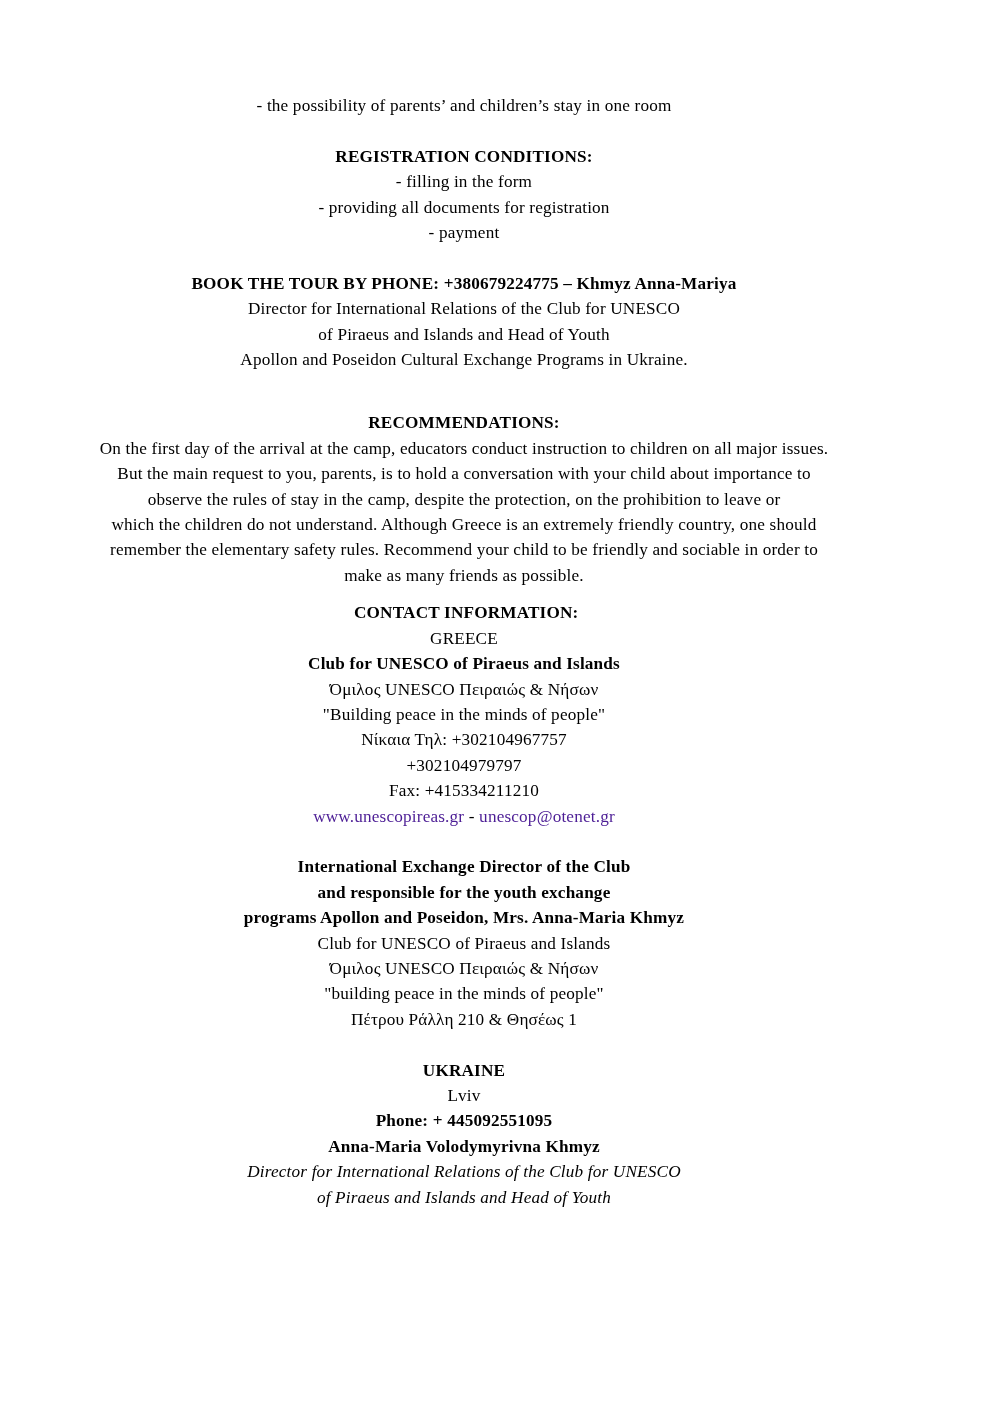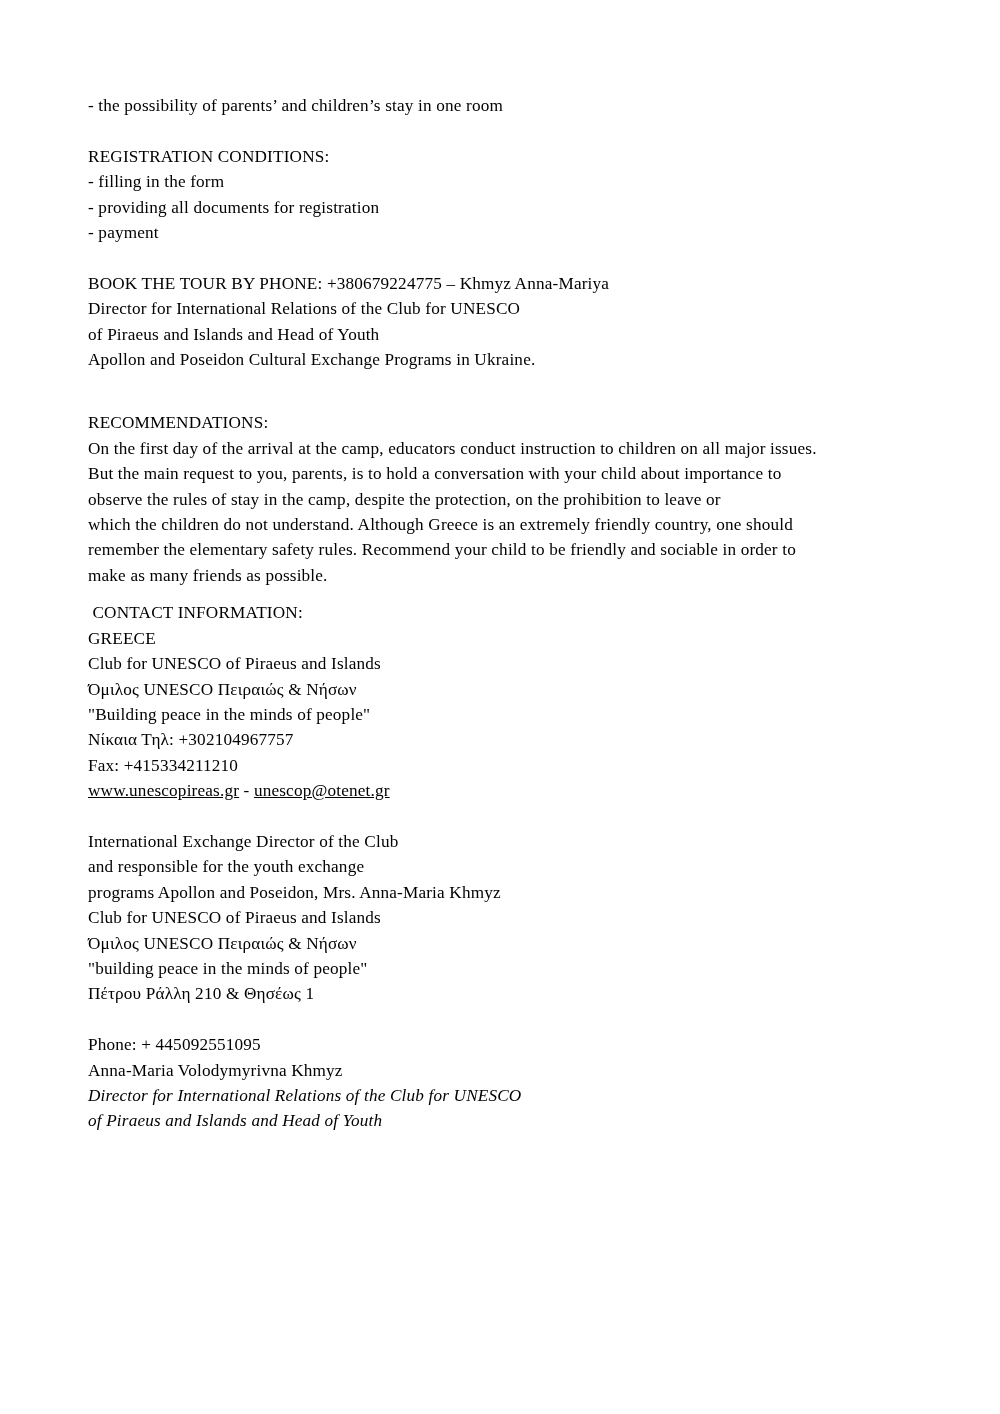--- a/index.html
+++ b/index.html
@@ -18,37 +18,37 @@
   .page {
     position: relative;
     width: 1000px;
     height: 1414px;
     background: #ffffff;
     box-sizing: border-box;
     padding: 93px 0 0 0;
     overflow: hidden;
   }
   .body-col {
-    margin-left: 88px;
+    margin-left: 64px;
     width: 800px;
+    text-align: center;
   }
   .ln {
     font-size: 17.2px;
     line-height: 25.4px;
     white-space: pre-wrap;
     letter-spacing: 0.01em;
   }
-  .b { font-weight: normal; }
+  .b { font-weight: bold; }
   .i { font-style: italic; }
   .spacer { height: 25.4px; }
   .spacer-sm { height: 12px; }
   .spacer-lg { height: 38px; }
   .link {
-    color: #000000;
-    text-decoration: underline;
+    color: #4c1d95;
   }
   .sep { color: #000000; text-decoration: none; }
 </style>
 </head>
 <body>
 
 <div class="page">
   <div class="body-col">
 
     <div>
@@ -87,39 +87,42 @@
 
     <div class="spacer-sm"></div>
 
     <div>
       <div class="ln b"> CONTACT INFORMATION:</div>
       <div class="ln">GREECE</div>
       <div class="ln b">Club for UNESCO of Piraeus and Islands</div>
       <div class="ln">Όμιλος UNESCO Πειραιώς &amp; Νήσων</div>
       <div class="ln">"Building peace in the minds of people"</div>
       <div class="ln">Νίκαια Τηλ: +302104967757</div>
+      <div class="ln">+302104979797</div>
       <div class="ln">Fax: +415334211210</div>
       <div class="ln"><span class="link">www.unescopireas.gr</span><span class="sep"> - </span><span class="link">unescop@otenet.gr</span></div>
     </div>
 
     <div class="spacer"></div>
 
     <div>
       <div class="ln b">International Exchange Director of the Club</div>
       <div class="ln b">and responsible for the youth exchange</div>
       <div class="ln b">programs Apollon and Poseidon, Mrs. Anna-Maria Khmyz</div>
       <div class="ln">Club for UNESCO of Piraeus and Islands</div>
       <div class="ln">Όμιλος UNESCO Πειραιώς &amp; Νήσων</div>
       <div class="ln">"building peace in the minds of people"</div>
       <div class="ln">Πέτρου Ράλλη 210 &amp; Θησέως 1</div>
     </div>
 
     <div class="spacer"></div>
 
     <div>
+      <div class="ln b">UKRAINE</div>
+      <div class="ln">Lviv</div>
       <div class="ln b">Phone: + 445092551095</div>
       <div class="ln b">Anna-Maria Volodymyrivna Khmyz</div>
       <div class="ln i">Director for International Relations of the Club for UNESCO</div>
       <div class="ln i">of Piraeus and Islands and Head of Youth</div>
     </div>
 
   </div>
 </div>
 
 </body></html>

